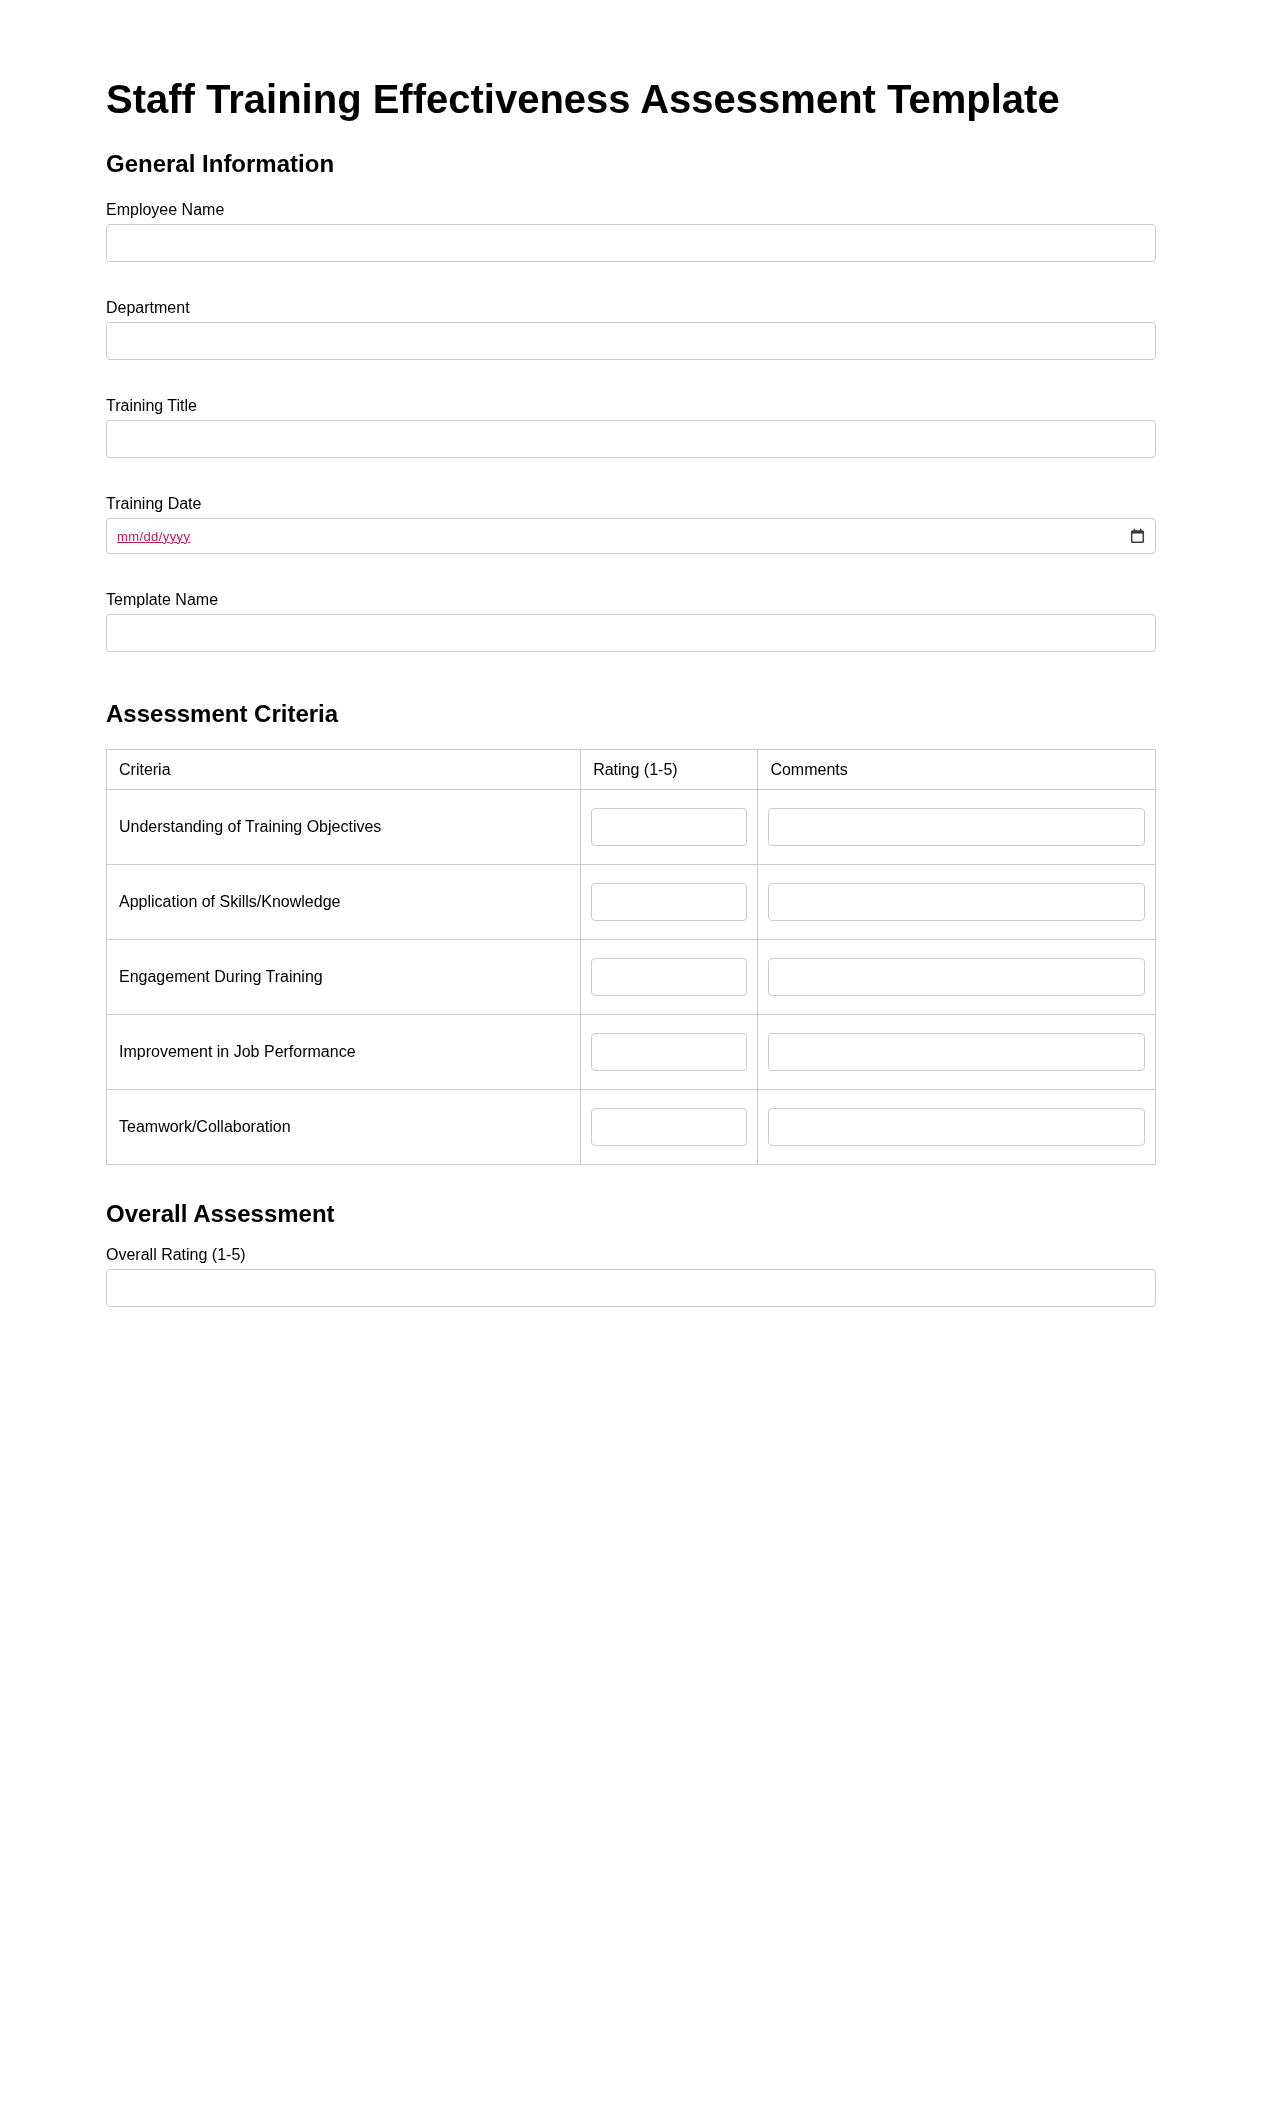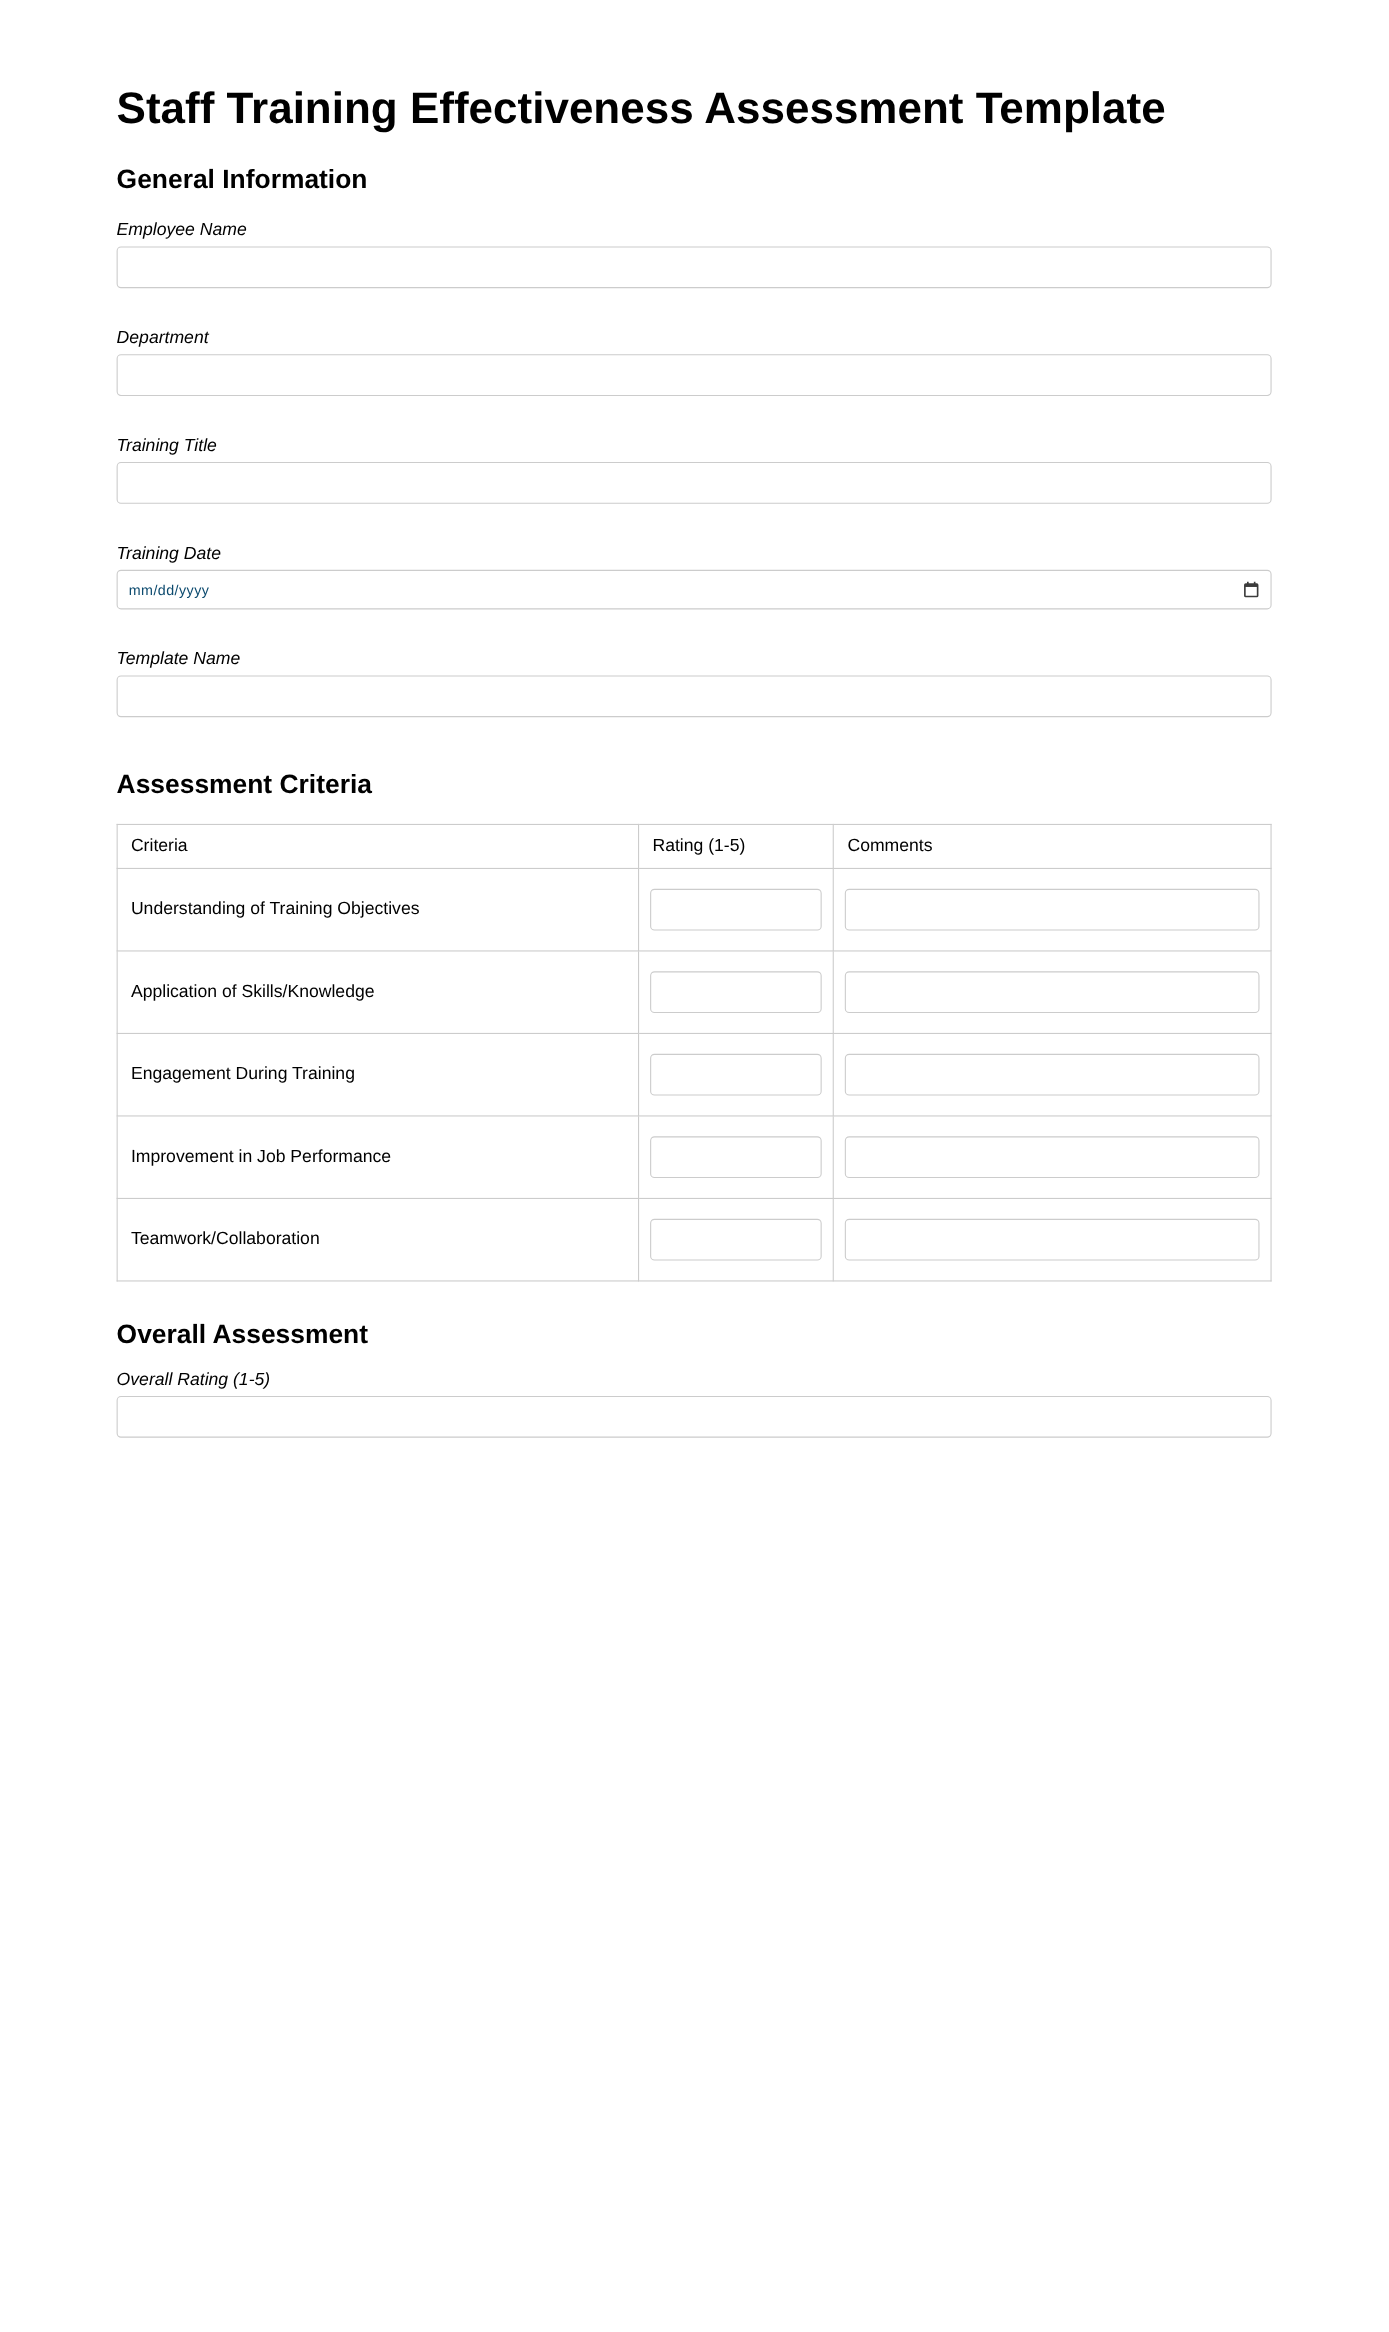--- a/index.html
+++ b/index.html
@@ -30,21 +30,20 @@
   }
   #general-heading   { margin-top: 32px; }
   #criteria-heading  { margin-top: 48px; }
   #overall-heading   { margin-top: 35px; }
 
   .field-label {
     display: block;
     font-size: 16px;
     line-height: 19px;
     margin: 36px 0 5px 0;
-    font-style: italic;
   }
   .field.first .field-label { margin-top: 22px; }
   #overall-fields .field-label { margin-top: 17px; }
 
   input.text-input {
     display: block;
     width: 100%;
     height: 38px;
     border: 1px solid #cccccc;
     border-radius: 4px;
@@ -62,22 +61,23 @@
     background: #ffffff;
     display: flex;
     align-items: center;
     justify-content: space-between;
     padding: 0 10px;
     cursor: default;
   }
   .date-placeholder {
     font-size: 13px;
     letter-spacing: 0.4px;
-    color: #0c4a6e;
+    color: #be185d;
     font-family: "Liberation Sans", "DejaVu Sans", sans-serif;
+    text-decoration: underline;
   }
   .calendar-icon { display: inline-block; line-height: 0; }
 
   table.criteria-table {
     border-collapse: collapse;
     width: 100%;
     margin-top: 21px;
   }
   table.criteria-table th,
   table.criteria-table td {

